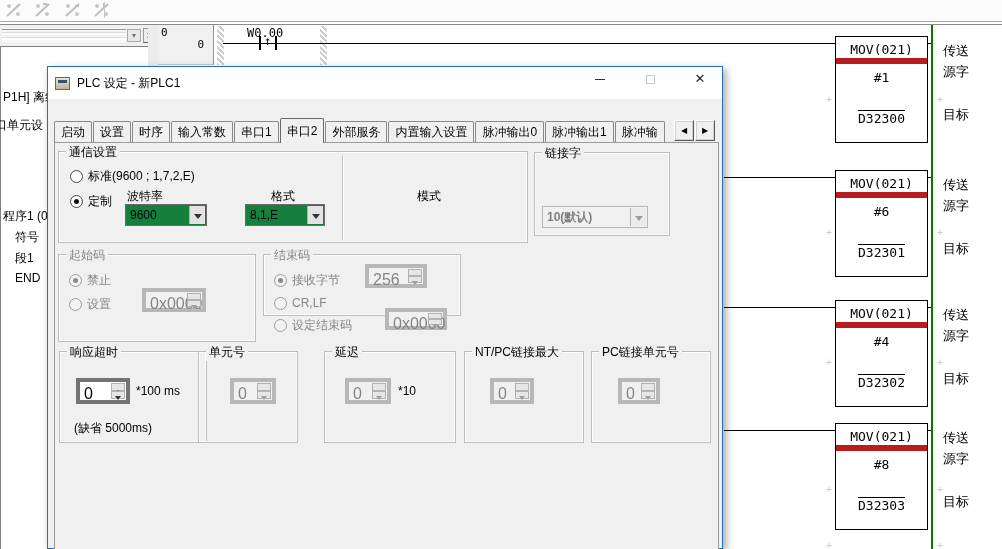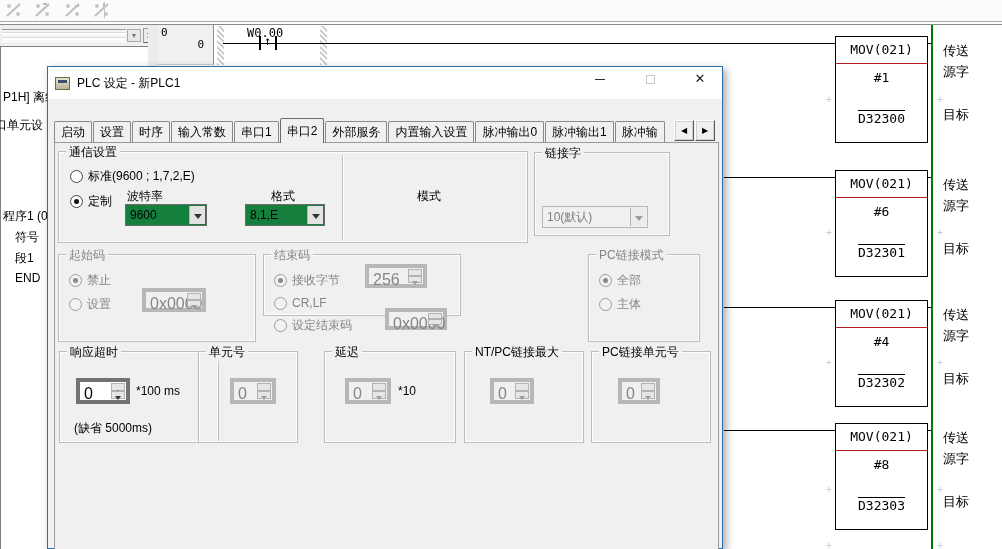--- a/index.html
+++ b/index.html
@@ -33,21 +33,21 @@
   .rung-no { position:absolute; left:3px; top:1px; font-size:11px; }
   .step-no { position:absolute; right:9px; top:13px; font-size:11px; }
   .hatch { width:7px; height:39px; top:1px; background:repeating-linear-gradient(45deg,#cfcfcf 0 2px,rgba(255,255,255,0) 2px 4px); }
   .wire { background:#000; height:1px; }
   .contact-bar { width:2px; height:14px; top:11px; background:#000; }
   .contact-arrow { top:9px; font-size:12px; }
   .contact-label { top:1px; font-size:12px; }
   .rail-right { left:773px; top:0; width:2px; height:524px; background:#007d00; }
 
   .mov-block { position:absolute; left:677px; width:93px; height:107px; border:1px solid #000; background:#fff; }
-  .mov-title { height:27px; border-bottom:1px solid #b91c1c; text-align:center; line-height:26px; font-size:13px; }
+  .mov-title { height:27px; border-bottom:6px solid #b91c1c; text-align:center; line-height:26px; font-size:13px; }
   .mov-src { position:absolute; left:0; right:0; top:33px; text-align:center; font-size:13px; }
   .mov-dst { position:absolute; left:0; right:0; top:74px; text-align:center; font-size:13px; text-decoration:overline; }
   .mov-comments { position:absolute; left:785px; width:60px; height:107px; }
   .mc { position:absolute; left:0; font-size:13px; white-space:nowrap; }
   .mc1 { top:6px; } .mc2 { top:27px; } .mc3 { top:70px; }
   .plus { position:absolute; color:#c9c9c9; font-size:10px; line-height:10px; }
 
   
   .dialog {
     left:47px; top:66px; width:676px; height:483px;
@@ -78,21 +78,21 @@
   .radio { position:absolute; display:flex; align-items:center; gap:5px; font-size:12px; white-space:nowrap; }
   .rb { width:13px; height:13px; border-radius:50%; border:1px solid #464646; background:#fff; position:relative; flex:none; }
   .rb.checked:after { content:""; position:absolute; left:3px; top:3px; width:5px; height:5px; border-radius:50%; background:#111; }
   .radio.dis { color:#858585; }
   .radio.dis .rb { border-color:#9c9c9c; background:#f2f2f2; }
   .radio.dis .rb.checked:after { background:#8a8a8a; }
 
   .combo { position:absolute; height:22px; background:#15803d; border:1px solid #6a6a6a; font-size:12px; line-height:20px; padding-left:4px; white-space:nowrap; }
   .combo .arrowbtn { position:absolute; right:1px; top:1px; bottom:1px; width:16px; background:#e3e3e3; border-left:1px solid #b0b0b0; }
   .combo .arrowbtn:after { content:""; position:absolute; left:4px; top:8px; border:4px solid transparent; border-top:5px solid #333; }
-  .combo.dis { background:#f0f0f0; color:#7e7e7e; border-color:#b7b7b7; }
+  .combo.dis { background:#f0f0f0; color:#7e7e7e; border-color:#b7b7b7;font-weight:bold; }
   .combo.dis .arrowbtn { background:#ececec; }
   .combo.dis .arrowbtn:after { border-top-color:#9c9c9c; }
 
   .spin { position:absolute; background:#fff; border:4px solid #737373; font-size:16px; padding:3px 0 0 4px; }
   .spin-btns { position:absolute; right:1px; top:1px; bottom:1px; width:14px; display:flex; flex-direction:column; }
   .sup,.sdn { flex:1; background:#e6e6e6; border:1px solid #b2b2b2; position:relative; }
   .sup:after { content:""; position:absolute; left:3px; top:3px; border:3px solid transparent; border-bottom:4px solid #333; }
   .sdn:after { content:""; position:absolute; left:3px; top:4px; border:3px solid transparent; border-top:4px solid #333; }
   .spin.dis { background:#f0f0f0; color:#858585; border-color:#b7b7b7; }
   .spin.dis .sup:after { border-bottom-color:#9e9e9e; }
@@ -331,33 +331,22 @@
       </div>
       <div class="spin dis" style="left:121px; top:53px; width:62px; height:22px;">
         <span>0x0000</span>
         <span class="spin-btns">
             <span class="sup"></span>
             <span class="sdn"></span>
           </span>
       </div>
     </div>
 
-    <div class="group" style="left:540px; top:187px; width:112px; height:88px;">
-      <span class="glabel dis-txt">PC链接模式</span>
-      <div class="radio dis" style="left:10px; top:17px;">
-        <span class="rb checked"></span>
-        <span>全部</span>
-      </div>
-      <div class="radio dis" style="left:10px; top:41px;">
-        <span class="rb"></span>
-        <span>主体</span>
-      </div>
-    </div>
-
-    <div class="group" style="left:11px; top:284px; width:160px; height:92px;">
+
+    <div class="group" style="left:11px; top:284px; width:148px; height:92px;">
       <span class="glabel">响应超时</span>
       <div class="spin" style="left:16px; top:26px; width:54px; height:26px;">
         <span>0</span>
         <span class="spin-btns">
             <span class="sup"></span>
             <span class="sdn"></span>
           </span>
       </div>
       <div class="small-note" style="left:76px; top:32px;">*100 ms</div>
       <div class="small-note" style="left:14px; top:68px;">(缺省 5000ms)</div>

